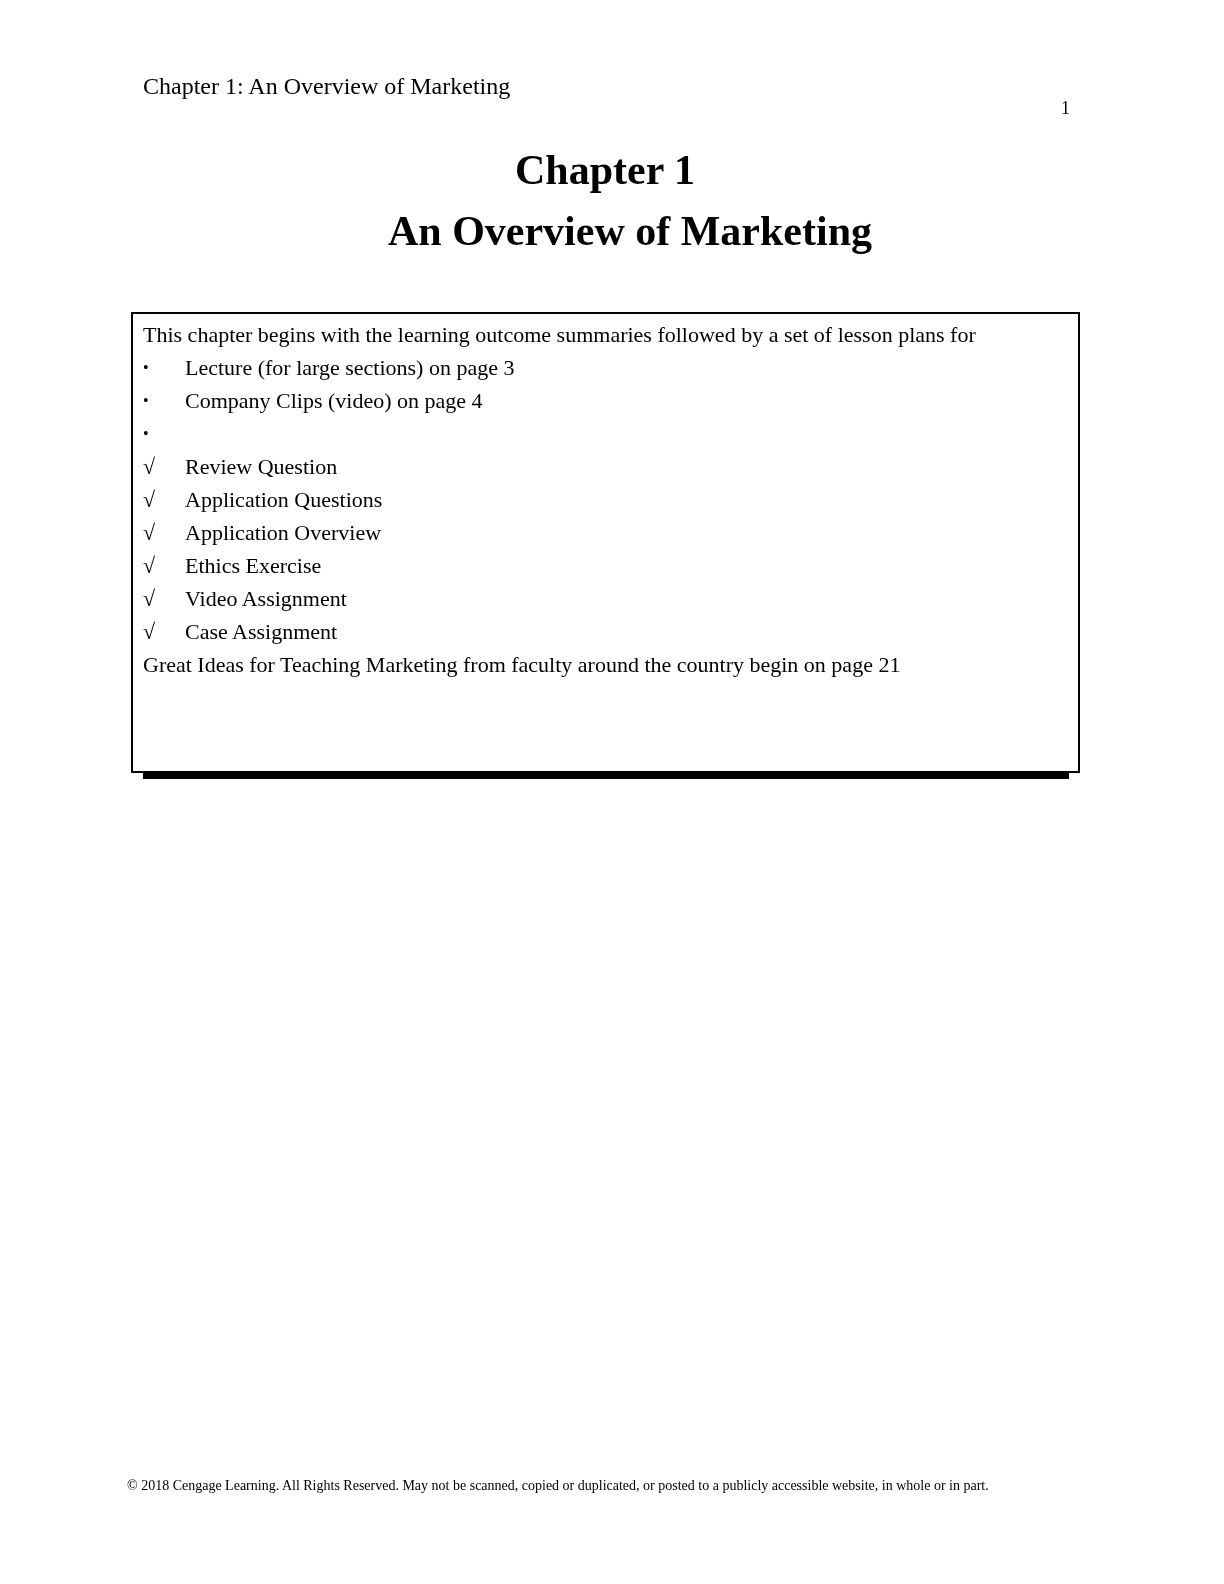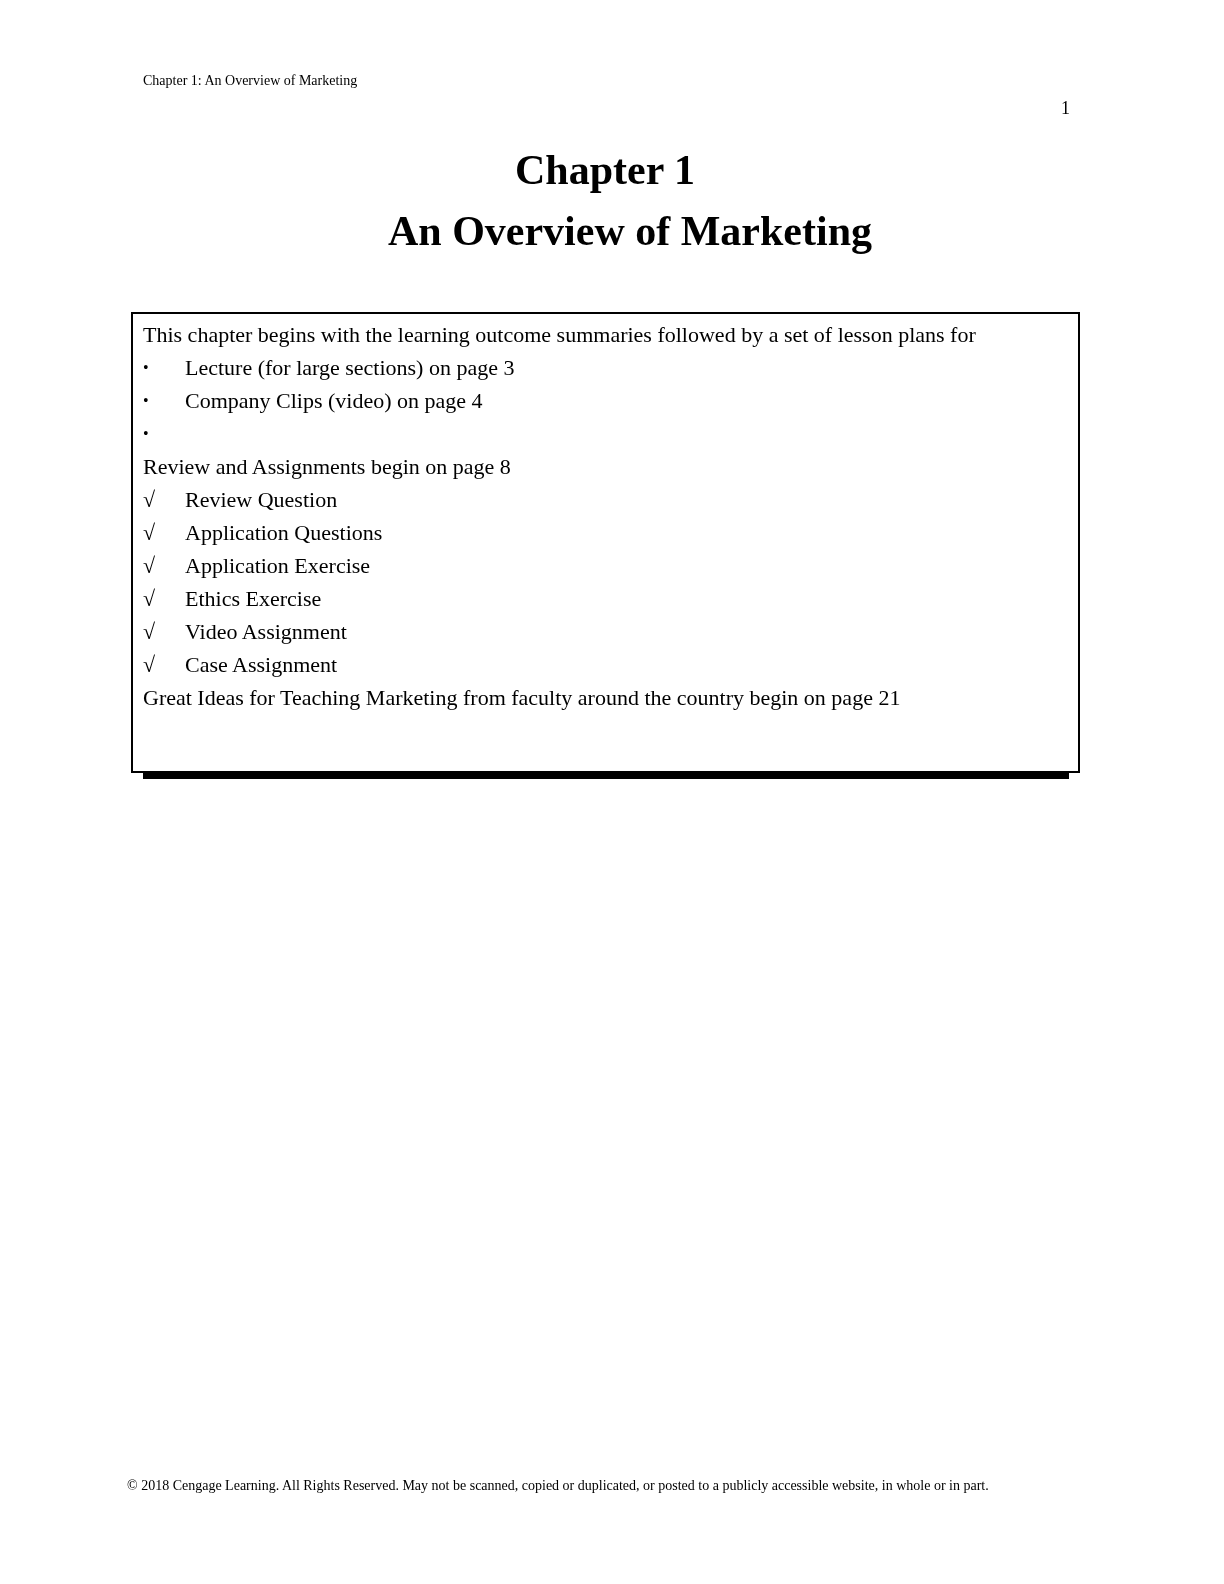--- a/index.html
+++ b/index.html
@@ -1,17 +1,17 @@
 <!DOCTYPE html>
 <html><head>
 <meta charset="utf-8">
 <style>
   html, body { margin: 0; padding: 0; background: #ffffff; }
   body { width: 1224px; height: 1584px; position: relative; font-family: "Liberation Serif", serif; color: #000; overflow: hidden; }
-  .running-head { position: absolute; left: 143px; top: 73px; font-size: 14px; }
+  .running-head { position: absolute; left: 143px; top: 73px; font-size: 24px; }
   .page-num { position: absolute; left: 1061px; top: 98px; font-size: 18px; }
   .title { position: absolute; left: 0; width: 1210px; text-align: center; font-weight: bold; font-size: 42px; }
   .title1 { top: 146px; }
   .title2 { top: 207px; margin-left: 25px; }
   .box { position: absolute; left: 131px; top: 312px; width: 949px; height: 461px; border: 2px solid #000; box-sizing: border-box; }
   .box-shadow { position: absolute; left: 143px; top: 773px; width: 926px; height: 6px; background: #000; }
   .box-content { position: absolute; left: 143px; top: 318px; font-size: 22px; line-height: 33px; }
   .line { white-space: nowrap; }
   .item { display: flex; white-space: nowrap; }
   .marker { width: 42px; display: inline-block; }
@@ -38,33 +38,32 @@
     <span>Lecture (for large sections) on page 3</span>
   </div>
   <div class="item">
     <span class="marker bullet">•</span>
     <span>Company Clips (video) on page 4</span>
   </div>
   <div class="item">
     <span class="marker bullet">•</span>
   </div>
 
-  <div class="line">Review and Assignments begin on page 8</div>
 
   <div class="item">
     <span class="marker">√</span>
     <span>Review Question</span>
   </div>
   <div class="item">
     <span class="marker">√</span>
     <span>Application Questions</span>
   </div>
   <div class="item">
     <span class="marker">√</span>
-    <span>Application Exercise</span>
+    <span>Application Overview</span>
   </div>
   <div class="item">
     <span class="marker">√</span>
     <span>Ethics Exercise</span>
   </div>
   <div class="item">
     <span class="marker">√</span>
     <span>Video Assignment</span>
   </div>
   <div class="item">

